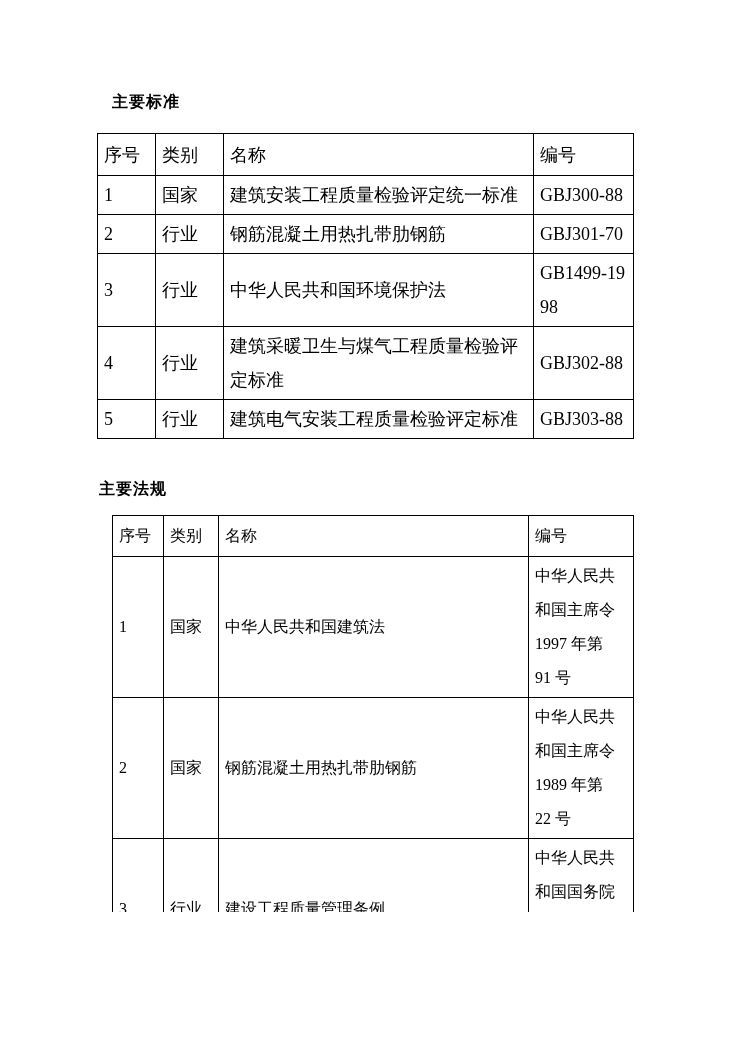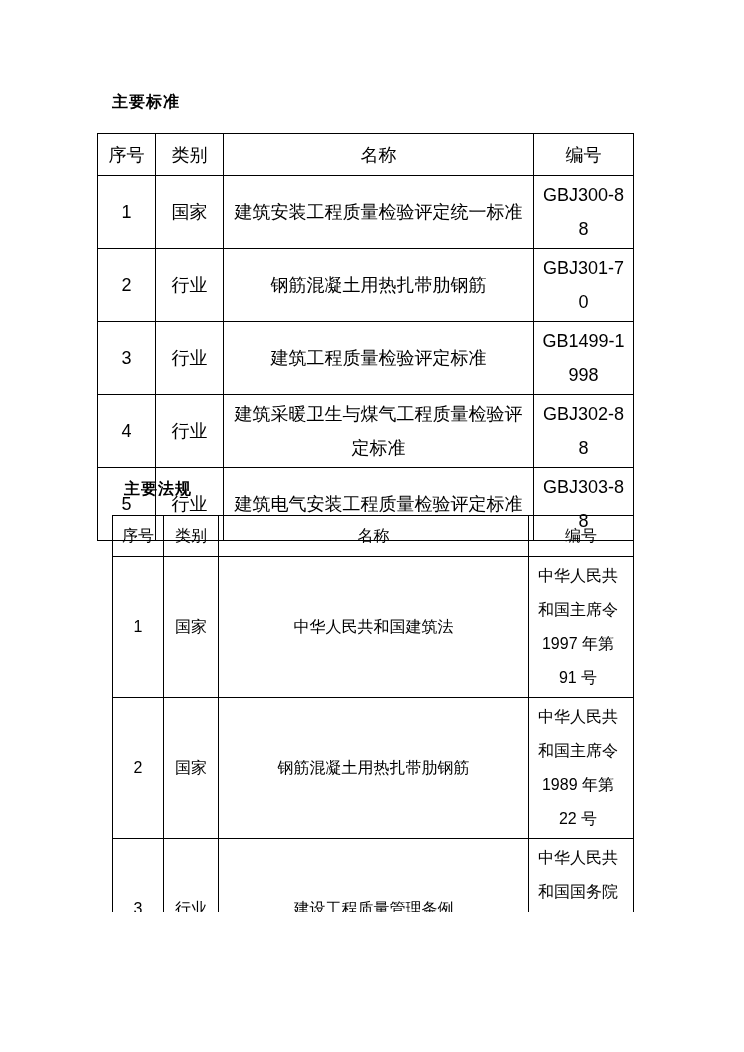--- a/index.html
+++ b/index.html
@@ -5,42 +5,42 @@
   html, body {
     margin: 0;
     padding: 0;
     background: #ffffff;
   }
   .page {
     position: relative;
     width: 744px;
     height: 912px;
     background: #ffffff;
-    font-family: Liberation Sans, sans-serif;
+    font-family: Liberation Serif, serif;
     color: #000000;
     overflow: hidden;
   }
   .doc-title {
     position: absolute;
     font-size: 16px;
     font-weight: bold;
     letter-spacing: 1px;
   }
   #standards-title { left: 112px; top: 92px; }
-  #regulations-title { left: 124px; top: 479px; }
+  #regulations-title { left: 99px; top: 479px; }
 
   table.doc-table {
     position: absolute;
     border-collapse: collapse;
     table-layout: fixed;
   }
   .doc-table td, .doc-table th {
     border: 1px solid #000000;
     font-weight: normal;
-    text-align: center;
+    text-align: left;
     vertical-align: middle;
     padding: 2px 6px;
     overflow: hidden;
   }
 
   
   #standards-table { left: 97px; top: 133px; width: 536px; font-size: 18px; }
   #standards-table td, #standards-table th { line-height: 34px; }
   #standards-table tr.hdr { height: 42px; }
   #standards-table tr.body-row { height: 38px; }
@@ -81,21 +81,21 @@
     </tr>
     <tr class="body-row">
       <td class="cell-no">2</td>
       <td class="cell-category">行业</td>
       <td class="cell-name">钢筋混凝土用热扎带肋钢筋</td>
       <td class="cell-code">GBJ301-70</td>
     </tr>
     <tr class="body-row">
       <td class="cell-no">3</td>
       <td class="cell-category">行业</td>
-      <td class="cell-name">建筑工程质量检验评定标准</td>
+      <td class="cell-name">中华人民共和国环境保护法</td>
       <td class="cell-code">GB1499-1998</td>
     </tr>
     <tr class="body-row">
       <td class="cell-no">4</td>
       <td class="cell-category">行业</td>
       <td class="cell-name">建筑采暖卫生与煤气工程质量检验评定标准</td>
       <td class="cell-code">GBJ302-88</td>
     </tr>
     <tr class="body-row">
       <td class="cell-no">5</td>

